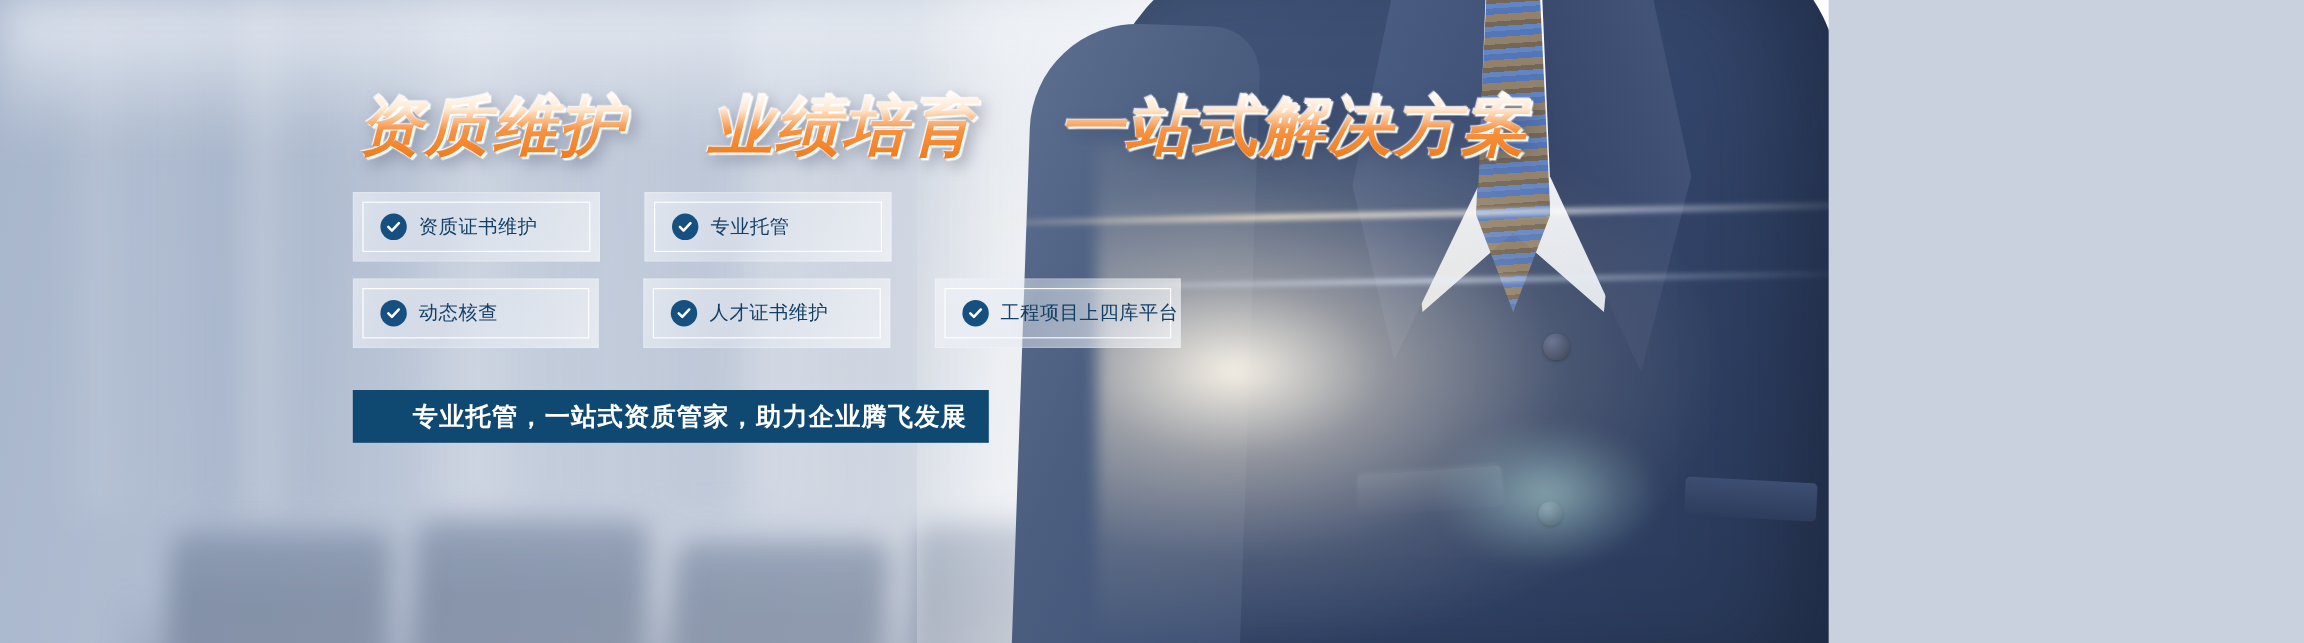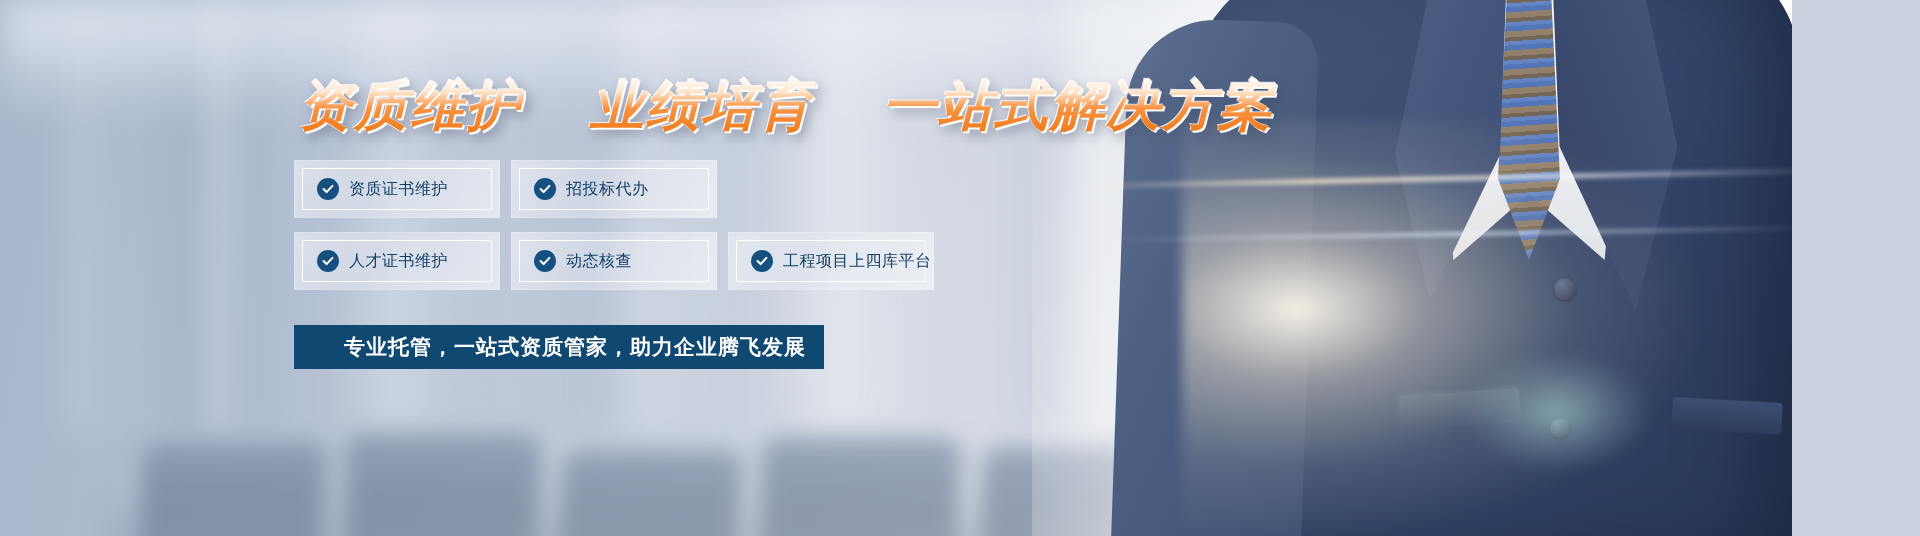--- a/index.html
+++ b/index.html
@@ -1,21 +1,21 @@
 <!DOCTYPE html>
 <html lang="zh"><head>
 <meta charset="utf-8">
 <title>Banner</title>
 <style>
   html,body{margin:0;padding:0;background:#c9d1de;}
   body{font-family:"Liberation Sans","DejaVu Sans",sans-serif;}
 
   #banner{
     position:relative;
-    width:1792px;height:536px;
+    width:1524px;height:536px;
     overflow:hidden;
     background:#9fb0c8;
   }
 
   
   .bg-base{
     position:absolute;inset:0;
     background:
       linear-gradient(100deg,#a8b6cc 0%,#b3bfd2 18%,#c3ccdb 36%,#d2d8e2 52%,#dfe3ea 66%,#eef0f4 80%,#f6f7f9 100%);
   }
@@ -161,21 +161,21 @@
     color:transparent;-webkit-text-fill-color:transparent;
     padding:0 2px;
     filter:drop-shadow(2px 2px 0 rgba(255,255,255,.95))
            drop-shadow(-1px -1px 0 rgba(255,255,255,.8))
            drop-shadow(4px 5px 6px rgba(60,70,95,.35));
   }
   .headline .gap{display:inline-block;width:30px;}
 
   
   .cards{position:absolute;left:294px;top:160px;width:690px;}
-  .card-row{display:flex;gap:11px;margin-bottom:14px;}
+  .card-row{display:flex;gap:37px;margin-bottom:14px;}
   .card{
     position:relative;
     width:206px;height:58px;
     background:linear-gradient(110deg,rgba(243,246,250,.62) 0%,rgba(228,233,242,.50) 40%,rgba(248,250,252,.66) 100%);
     box-shadow:inset 0 0 0 1px rgba(255,255,255,.18);
   }
   .card.wide{width:206px;}
   .card-inner{
     position:absolute;left:8px;top:8px;right:8px;bottom:8px;
     border:1px solid rgba(255,255,255,.92);
@@ -278,47 +278,47 @@
         </div>
 
 
         <div class="card">
           <div class="card-inner">
             <span class="check">
               <svg width="14" height="14" viewBox="0 0 14 14">
                   <path d="M2.6 7.1 L5.6 10.1 L11.4 3.9" fill="none" stroke="#ffffff" stroke-width="2.1" stroke-linecap="round" stroke-linejoin="round"></path>
                 </svg>
             </span>
-            <span class="card-label">招投标代办</span>
+            <span class="card-label">专业托管</span>
           </div>
         </div>
 
       </div>
 
       <div class="card-row">
 
         <div class="card">
           <div class="card-inner">
             <span class="check">
               <svg width="14" height="14" viewBox="0 0 14 14">
                   <path d="M2.6 7.1 L5.6 10.1 L11.4 3.9" fill="none" stroke="#ffffff" stroke-width="2.1" stroke-linecap="round" stroke-linejoin="round"></path>
                 </svg>
             </span>
+            <span class="card-label">动态核查</span>
+          </div>
+        </div>
+
+        <div class="card">
+          <div class="card-inner">
+            <span class="check">
+              <svg width="14" height="14" viewBox="0 0 14 14">
+                  <path d="M2.6 7.1 L5.6 10.1 L11.4 3.9" fill="none" stroke="#ffffff" stroke-width="2.1" stroke-linecap="round" stroke-linejoin="round"></path>
+                </svg>
+            </span>
             <span class="card-label">人才证书维护</span>
-          </div>
-        </div>
-
-        <div class="card">
-          <div class="card-inner">
-            <span class="check">
-              <svg width="14" height="14" viewBox="0 0 14 14">
-                  <path d="M2.6 7.1 L5.6 10.1 L11.4 3.9" fill="none" stroke="#ffffff" stroke-width="2.1" stroke-linecap="round" stroke-linejoin="round"></path>
-                </svg>
-            </span>
-            <span class="card-label">动态核查</span>
           </div>
         </div>
 
         <div class="card wide">
           <div class="card-inner">
             <span class="check">
               <svg width="14" height="14" viewBox="0 0 14 14">
                   <path d="M2.6 7.1 L5.6 10.1 L11.4 3.9" fill="none" stroke="#ffffff" stroke-width="2.1" stroke-linecap="round" stroke-linejoin="round"></path>
                 </svg>
             </span>

